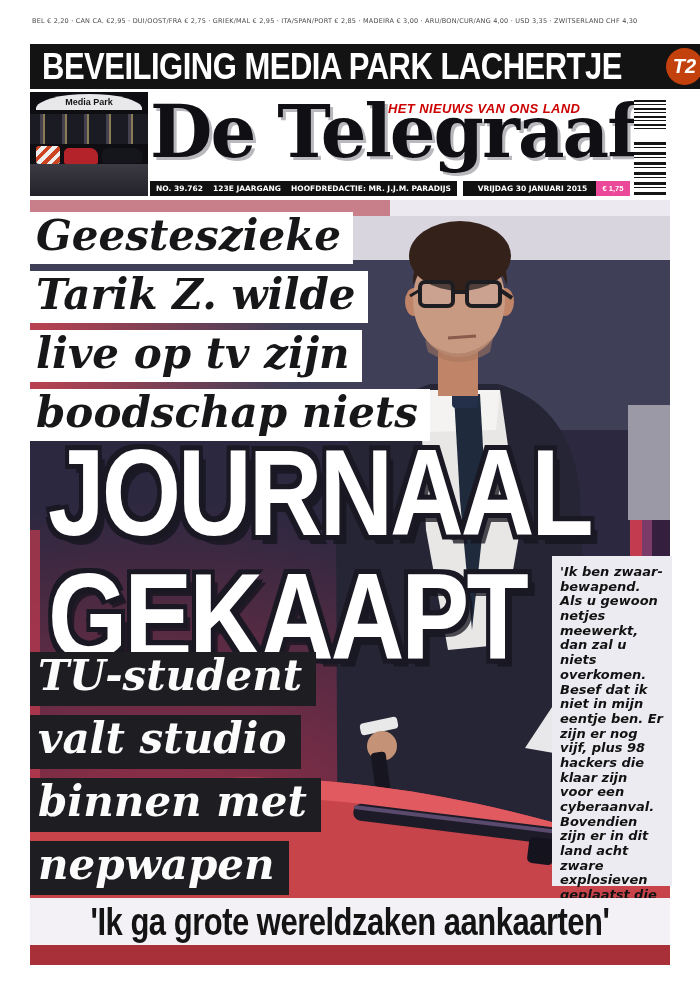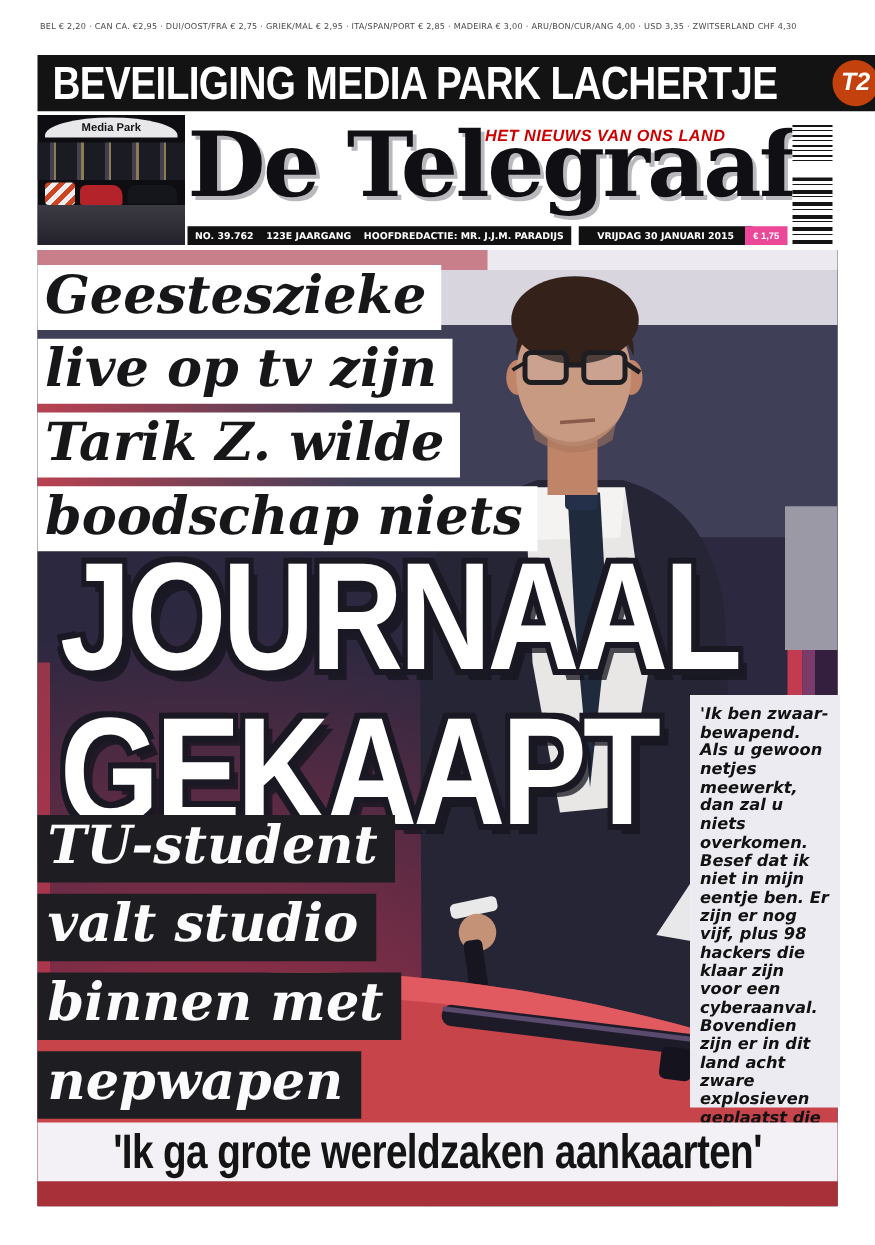--- a/index.html
+++ b/index.html
@@ -179,22 +179,22 @@
       <g transform="rotate(7 430 630)">
         <rect x="322" y="616" width="222" height="17" rx="8" fill="#1d1b28"></rect>
         <rect x="322" y="618" width="222" height="4" rx="2" fill="#5a4a6e"></rect>
         <rect x="500" y="628" width="26" height="26" rx="5" fill="#15131e"></rect>
       </g>
     </svg>
   </div>
 
   <div class="strips-top">
     <div class="strip-w">Geesteszieke</div>
+    <div class="strip-w">Tarik Z. wilde</div>
     <div class="strip-w">live op tv zijn</div>
-    <div class="strip-w">Tarik Z. wilde</div>
     <div class="strip-w">boodschap niets</div>
   </div>
 
   <div class="main-headline">
     <div>JOURNAAL</div>
     <div>GEKAAPT</div>
   </div>
 
   <div class="quote-box">'Ik ben zwaar-bewapend. Als u gewoon netjes meewerkt, dan zal u niets overkomen. Besef dat ik niet in mijn eentje ben. Er zijn er nog vijf, plus 98 hackers die klaar zijn voor een cyberaanval. Bovendien zijn er in dit land acht zware explosieven geplaatst die radioactief materiaal bevatten.'</div>
 

